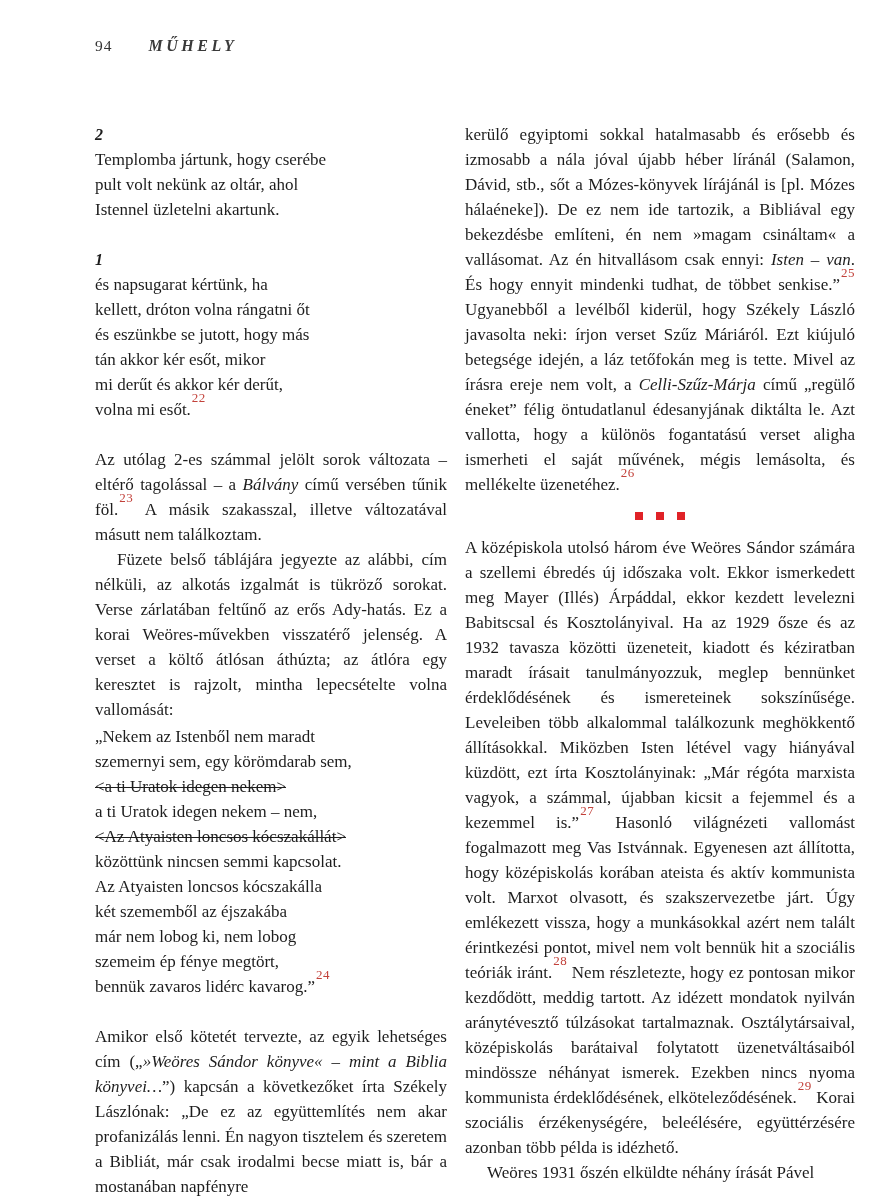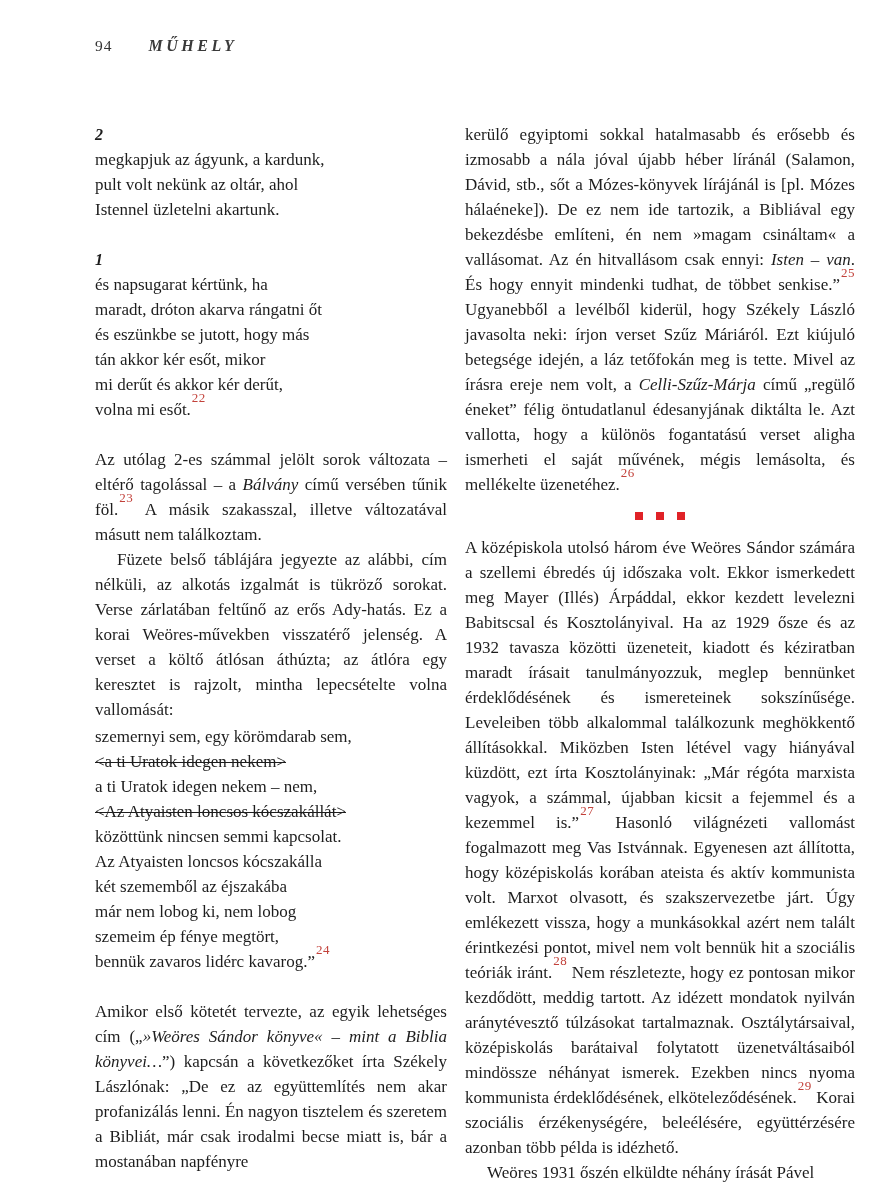--- a/index.html
+++ b/index.html
@@ -69,36 +69,37 @@
 
 <div class="page">
   <header class="page-header">
     <span class="page-number">94</span>
     <span class="section-title">MŰHELY</span>
   </header>
   <main class="columns">
     <section class="col col-left">
         <div class="poem">
           <div class="poem-num">2</div>
-          <div class="poem-line"><span>megkapjuk az ágyunk, a kardunk,</span></div>
+          <div class="poem-line"><span>Templomba jártunk, hogy cserébe</span></div>
           <div class="poem-line"><span>pult volt nekünk az oltár, ahol</span></div>
           <div class="poem-line"><span>Istennel üzletelni akartunk.</span></div>
         </div>
         <div class="poem">
           <div class="poem-num">1</div>
           <div class="poem-line"><span>és napsugarat kértünk, ha</span></div>
-          <div class="poem-line"><span>maradt, dróton akarva rángatni őt</span></div>
+          <div class="poem-line"><span>kellett, dróton volna rángatni őt</span></div>
           <div class="poem-line"><span>és eszünkbe se jutott, hogy más</span></div>
           <div class="poem-line"><span>tán akkor kér esőt, mikor</span></div>
           <div class="poem-line"><span>mi derűt és akkor kér derűt,</span></div>
           <div class="poem-line"><span>volna mi esőt.</span><sup class="fnref">22</sup></div>
         </div>
         <p class="para"><span>Az utólag 2-es számmal jelölt sorok változata – eltérő tagolással – a </span><em>Bálvány</em><span> című versében tűnik föl.</span><sup class="fnref">23</sup><span> A másik szakasszal, illetve változatával másutt nem találkoztam.</span></p>
         <p class="para indent"><span>Füzete belső táblájára jegyezte az alábbi, cím nélküli, az alkotás izgalmát is tükröző sorokat. Verse zárlatában feltűnő az erős Ady-hatás. Ez a korai Weöres-művekben visszatérő jelenség. A verset a költő átlósan áthúzta; az átlóra egy keresztet is rajzolt, mintha lepecsételte volna vallomását:</span></p>
         <div class="poem poem-mid">
+          <div class="poem-line"><span>„Nekem az Istenből nem maradt</span></div>
           <div class="poem-line"><span>szemernyi sem, egy körömdarab sem,</span></div>
           <div class="poem-line"><span class="struck">&lt;a ti Uratok idegen nekem&gt;</span></div>
           <div class="poem-line"><span>a ti Uratok idegen nekem – nem,</span></div>
           <div class="poem-line"><span class="struck">&lt;Az Atyaisten loncsos kócszakállát&gt;</span></div>
           <div class="poem-line"><span>közöttünk nincsen semmi kapcsolat.</span></div>
           <div class="poem-line"><span>Az Atyaisten loncsos kócszakálla</span></div>
           <div class="poem-line"><span>két szememből az éjszakába</span></div>
           <div class="poem-line"><span>már nem lobog ki, nem lobog</span></div>
           <div class="poem-line"><span>szemeim ép fénye megtört,</span></div>
           <div class="poem-line"><span>bennük zavaros lidérc kavarog.”</span><sup class="fnref">24</sup></div>

